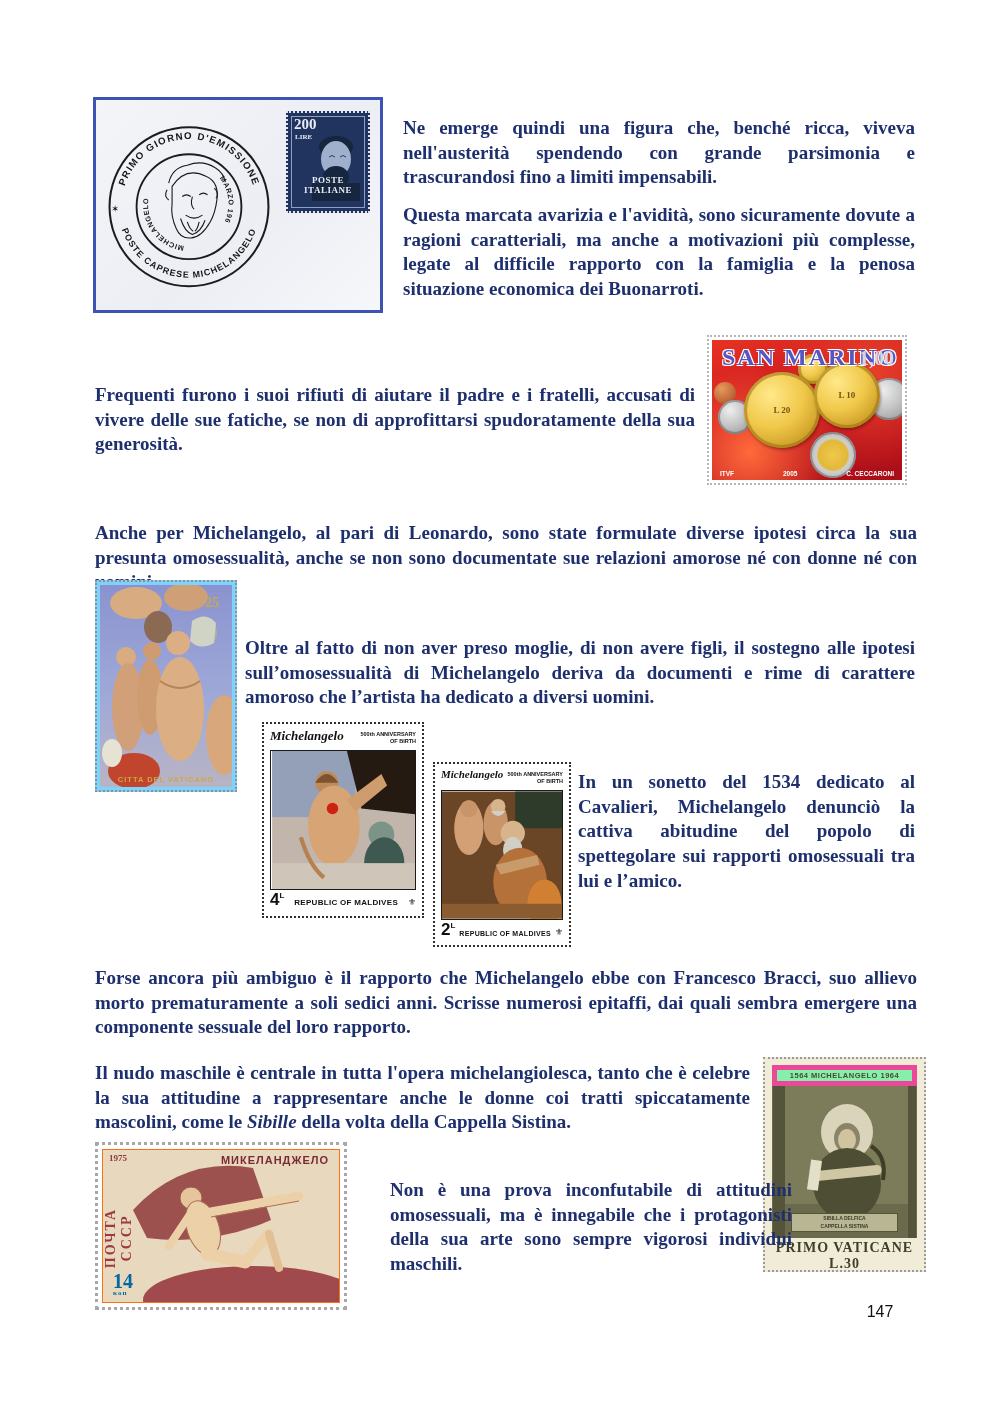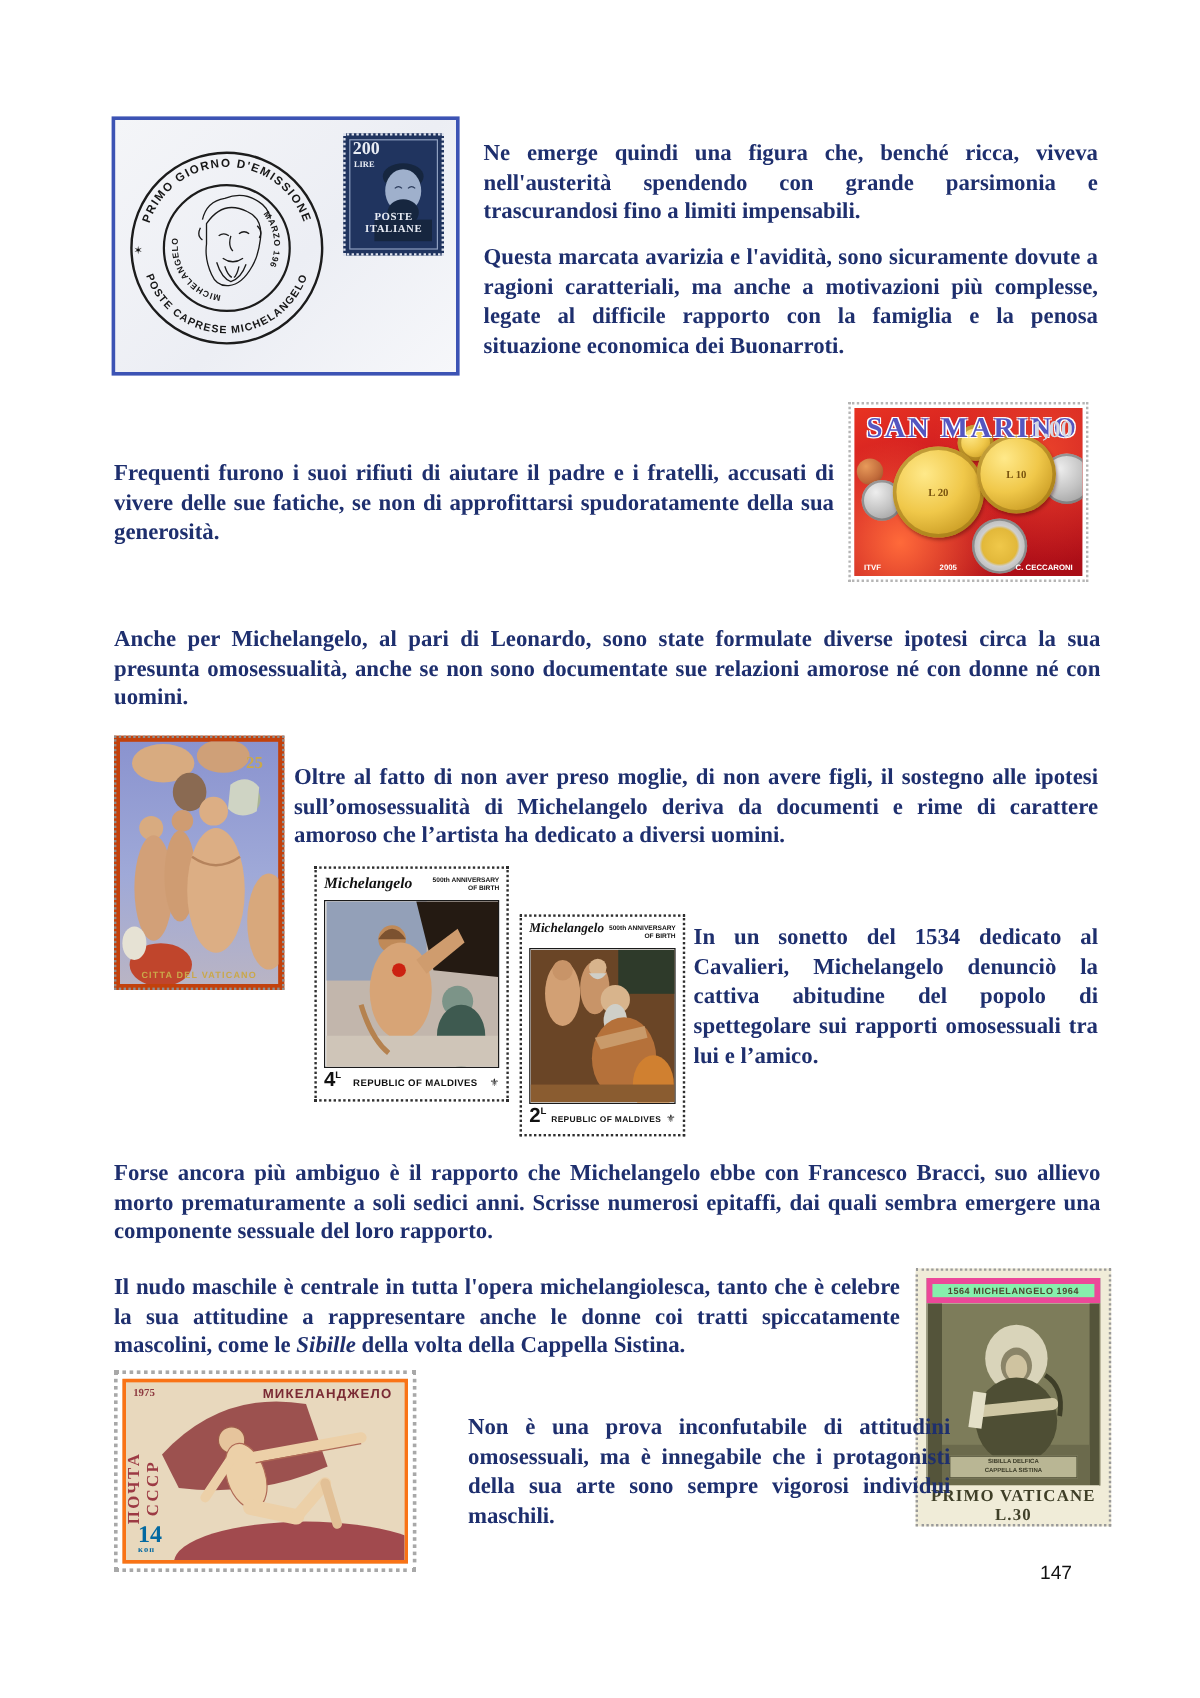--- a/index.html
+++ b/index.html
@@ -43,42 +43,42 @@
   .sm-val { position:absolute; right:8px; top:7px; font-size:20px; font-weight:bold; color:#d4d8e4; }
   .coin { position:absolute; border-radius:50%; display:flex; align-items:center; justify-content:center; }
   .coin.gold { background:radial-gradient(circle at 35% 30%, #ffe98a 0%, #f0c84a 45%, #c89a22 80%, #9a7212 100%); box-shadow:inset 0 0 0 3px rgba(150,110,20,.55), 1px 2px 3px rgba(60,0,0,.4); }
   .coin.silver { background:radial-gradient(circle at 35% 30%, #eeeeee 0%, #c2c2c2 50%, #8e8e8e 100%); box-shadow:inset 0 0 0 2px rgba(90,90,90,.5); }
   .coin.copper { background:radial-gradient(circle at 35% 30%, #e89a5a 0%, #c06a3a 60%, #8e4422 100%); }
   .coin.bimetal { background:radial-gradient(circle at 50% 50%, #f0c84a 0%, #e2b83a 45%, #cfcfcf 52%, #9a9a9a 100%); box-shadow:inset 0 0 0 2px rgba(90,90,90,.5); }
   .coin .lbl { font-size:9px; font-weight:bold; color:#7a5510; font-family:"Liberation Serif",serif; }
   .sm-foot { position:absolute; left:0; right:0; bottom:3px; display:flex; justify-content:space-between; padding:0 8px; color:#fff; font-family:"Liberation Sans",sans-serif; font-size:6.5px; font-weight:bold; }
 
   
-  .vlj { left:95px; top:613px; width:142px; height:212px; background:#c2410c; border:2px dotted #8f8f8f; padding:3px; }
+  .vlj { left:95px; top:580px; width:142px; height:212px; background:#7dd3fc; border:2px dotted #8f8f8f; padding:3px; }
   .vlj svg { display:block; }
 
   
   .mald { background:#ffffff; border:2px dotted #2e2e2e; padding:4px 6px; }
   .mald.m4 { left:262px; top:722px; width:162px; height:196px; }
   .mald.m2 { left:433px; top:762px; width:138px; height:185px; }
   .mald-head { display:flex; justify-content:space-between; align-items:flex-start; height:22px; }
   .mald-script { font-family:"Liberation Serif",serif; font-style:italic; font-weight:bold; font-size:13px; color:#111; }
   .m2 .mald-script { font-size:11px; }
   .mald-sub { text-align:right; font-family:"Liberation Sans",sans-serif; font-size:5.5px; font-weight:bold; color:#111; line-height:1.25; margin-top:3px; }
   .mald-img { border:1px solid #1a1a1a; overflow:hidden; }
   .mald-foot { display:flex; align-items:flex-end; justify-content:space-between; margin-top:3px; }
   .mald-val { font-family:"Liberation Sans",sans-serif; font-weight:bold; font-size:17px; color:#111; line-height:.8; }
   .mald-val sup { font-size:8px; }
   .mald-country { font-family:"Liberation Sans",sans-serif; font-weight:bold; font-size:8px; color:#111; letter-spacing:.3px; }
   .m2 .mald-country { font-size:7px; }
   .mald-orn { font-size:9px; color:#111; }
 
   
   .ussr { left:95px; top:1142px; width:252px; height:168px; background:#fff; border:3px dotted #a8a8a8; padding:4px; }
-  .ussr-in { position:relative; width:100%; height:100%; background:#e8d8bd; border:3px solid #f97316; box-sizing:border-box; overflow:hidden; }
+  .ussr-in { position:relative; width:100%; height:100%; background:#e8d8bd; border:1px solid #f97316; box-sizing:border-box; overflow:hidden; }
   .ussr-year { position:absolute; left:6px; top:3px; color:#8e3a40; font-size:9px; font-weight:bold; font-family:"Liberation Serif",serif; }
   .ussr-post { position:absolute; left:-28px; top:72px; transform:rotate(-90deg); color:#9c3a44; font-weight:bold; font-size:14px; letter-spacing:2px; font-family:"Liberation Serif",serif; width:88px; text-align:center; }
   .ussr-title { position:absolute; right:10px; top:4px; color:#7a2a34; font-weight:bold; font-size:11px; letter-spacing:1px; font-family:"Liberation Sans",sans-serif; }
   .ussr-val { position:absolute; left:10px; bottom:6px; color:#0369a1; font-weight:bold; font-size:20px; line-height:.9; font-family:"Liberation Serif",serif; }
   .ussr-val small { display:block; font-size:7px; font-weight:bold; letter-spacing:1px; }
 
   
   .vsib { left:763px; top:1057px; width:163px; height:215px; background:#f0ecd8; border:2px dotted #9a9a9a; padding:6px 7px; }
   .vsib-head { text-align:center; font-family:"Liberation Sans",sans-serif; font-weight:bold; font-size:7.5px; letter-spacing:.5px; color:#4a4a30; background:#86efac; border:5px solid #ec4899; padding:1px 0; }
   .vsib-img { position:relative; border-left:1px solid #6b6a4c; border-right:1px solid #6b6a4c; overflow:hidden; }

